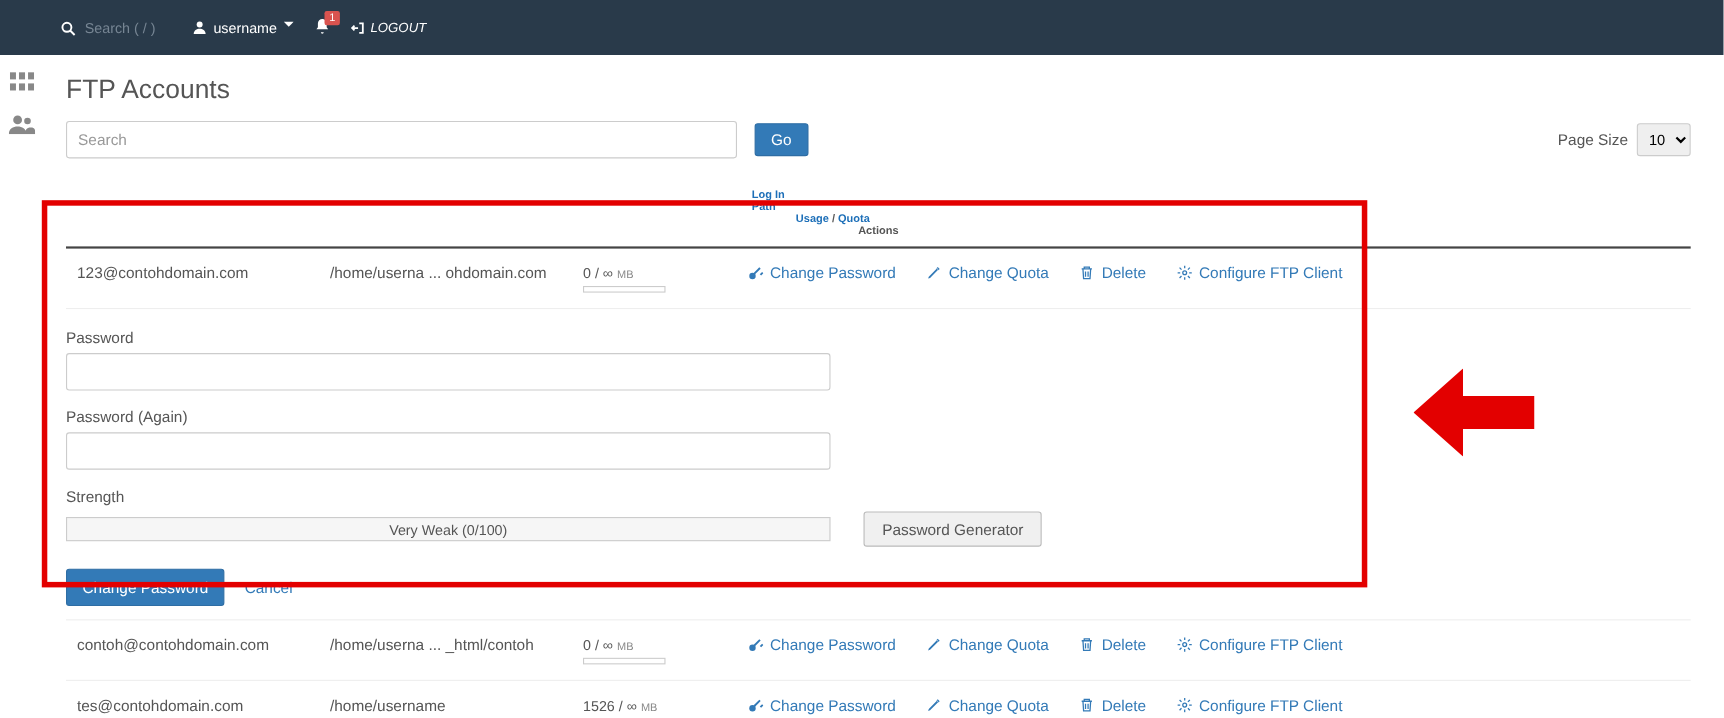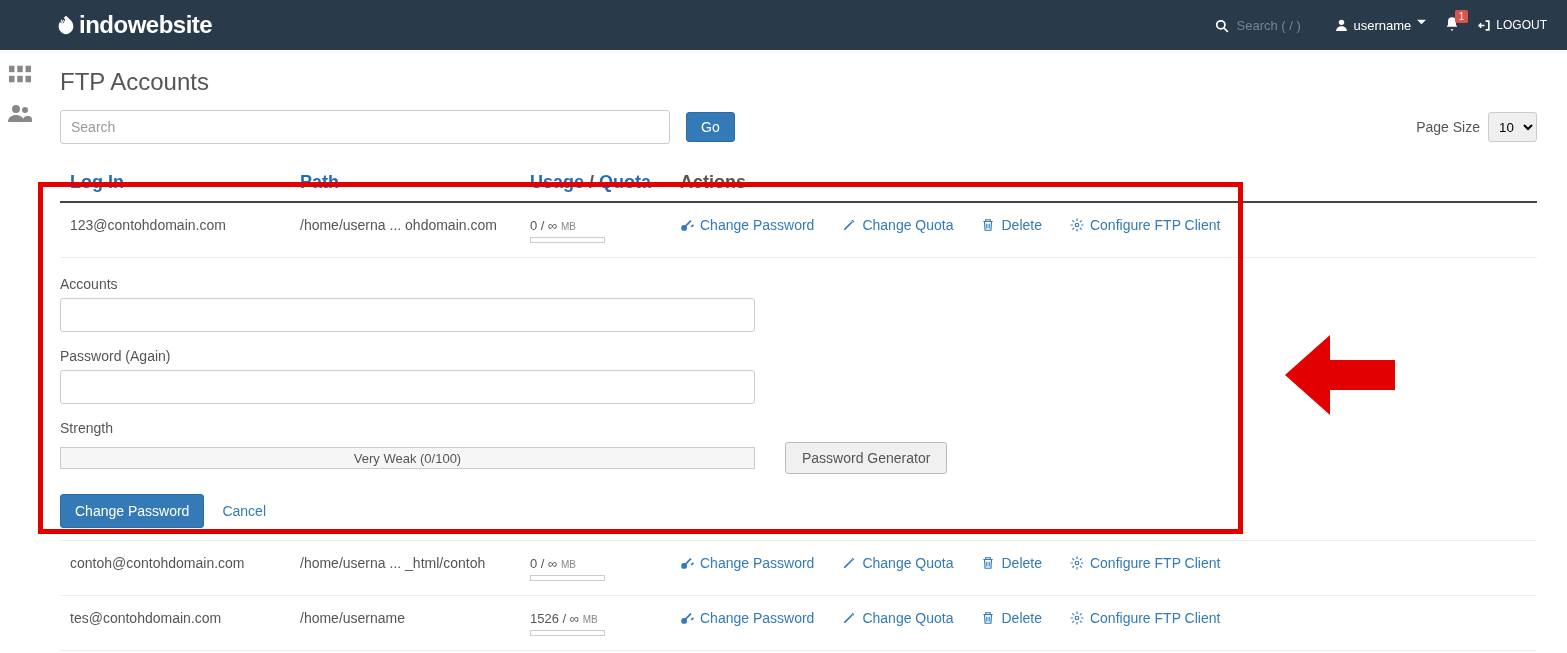--- a/index.html
+++ b/index.html
@@ -7,33 +7,33 @@
 .topbar { background: #293a4a; height: 50px; display: flex; align-items: center; justify-content: space-between; padding: 0 20px 0 55px; color: #fff; }
 .logo { display: flex; align-items: center; font-size: 24px; font-weight: bold; letter-spacing: -0.5px; }
 .logo svg { margin-right: 2px; }
 .topbar-right { display: flex; align-items: center; gap: 18px; font-size: 13px; }
 .search-top { display: flex; align-items: flex-end; gap: 8px; color: #a5b2bf; }
 .search-top input { background: transparent; border: none; color: #a5b2bf; font-size: 13px; outline: none; width: 80px; }
 .search-top input::placeholder { color: #768593; }
 .user-drop { display: flex; align-items: flex-start; gap: 6px; cursor: pointer; }
 .bell-wrap { position: relative; cursor: pointer; }
 .bell-badge { position: absolute; top: -6px; right: -8px; background: #d9534f; color: #fff; font-size: 10px; padding: 1px 4px; border-radius: 2px; }
-.logout { display: flex; align-items: flex-end; gap: 5px; cursor: pointer; font-size: 12px; }
+.logout { display: flex; align-items: flex-end; gap: 5px; cursor: pointer; font-size: 12px; font-style: italic; }
 .sidebar { position: absolute; left: 0; top: 50px; width: 40px; padding-top: 15px; display: flex; flex-direction: column; align-items: center; gap: 18px; color: #888; }
 .sidebar .side-icon { cursor: pointer; }
 .main { margin-left: 50px; padding: 18px 30px 30px 10px; }
 h1.page-title { font-size: 24px; font-weight: 400; color: #555; margin-bottom: 14px; }
 .toolbar { display: flex; align-items: center; gap: 16px; margin-bottom: 20px; }
 .toolbar .search-input { width: 610px; height: 34px; border: 1px solid #ccc; border-radius: 3px; padding: 0 10px; font-size: 14px; }
 .toolbar .search-input::placeholder { color: #999; }
 .go-btn { background: #337ab7; color: #fff; border: 1px solid #2e6da4; padding: 6px 14px; border-radius: 3px; cursor: pointer; font-size: 14px; }
 .pagesize { margin-left: auto; display: flex; align-items: center; gap: 8px; font-size: 14px; color: #555; }
 .pagesize select { height: 30px; border: 1px solid #ccc; border-radius: 3px; padding: 0 6px; }
 .accounts { }
-.header-row { display: flex; align-items: center; padding: 8px 10px; border-bottom: 2px solid #444; font-size: 18px; }
+.header-row { display: flex; align-items: center; padding: 8px 10px; border-bottom: 2px solid #444; font-size: 10px; flex-direction: column; }
 .header-row .col a { color: #1d6fb8; text-decoration: none; font-weight: bold; }
 .header-row .col .slash { color: #555; font-weight: bold; }
 .header-row .col.actions-h { color: #555; font-weight: bold; }
 .data-row { display: flex; align-items: flex-start; padding: 14px 10px; border-bottom: 1px solid #eee; font-size: 14px; color: #555; }
 .col.login { width: 230px; }
 .col.path { width: 230px; }
 .col.usage { width: 150px; }
 .col.actions { flex: 1; display: flex; gap: 28px; }
 .usage-text { font-size: 13px; color: #555; }
 .usage-text .mb { font-size: 10px; color: #888; }
@@ -50,28 +50,20 @@
 .panel-buttons { margin-top: 20px; display: flex; align-items: center; gap: 18px; }
 .primary-btn { background: #337ab7; color: #fff; border: 1px solid #2e6da4; padding: 8px 14px; border-radius: 3px; cursor: pointer; font-size: 14px; }
 .cancel-link { color: #337ab7; cursor: pointer; }
 .highlight-box { position: absolute; border: 5px solid #e30000; pointer-events: none; }
 .arrow-annot { position: absolute; pointer-events: none; }
 </style>
 </head>
 <body>
 
 <div class="topbar">
-  <div class="logo">
-    <svg width="22" height="22" viewBox="0 0 24 24" fill="#fff">
-        <path d="M12 2C8 6 4 8 4 14c0 4 4 8 8 8s8-4 8-8c0-6-4-8-8-12z"></path>
-        <circle cx="8" cy="7" r="3" fill="#293a4a"></circle>
-        <text x="6" y="10" font-size="6" fill="#fff">iw</text>
-      </svg>
-    <span>indowebsite</span>
-  </div>
   <div class="topbar-right">
     <div class="search-top">
       <svg width="14" height="14" viewBox="0 0 24 24" fill="none" stroke="#fff" stroke-width="3">
           <circle cx="10" cy="10" r="7"></circle>
           <line x1="15" y1="15" x2="22" y2="22"></line>
         </svg>
       <input type="text" placeholder="Search ( / )" style="">
     </div>
     <div class="user-drop">
       <svg width="13" height="13" viewBox="0 0 24 24" fill="#fff">
@@ -173,21 +165,21 @@
               <circle cx="12" cy="12" r="3" fill="none" stroke="#337ab7" stroke-width="2"></circle>
               <path d="M12 1v4M12 19v4M1 12h4M19 12h4M4 4l3 3M17 17l3 3M4 20l3-3M17 7l3-3" stroke="#337ab7" stroke-width="2"></path>
             </svg>
             <span>Configure FTP Client</span>
           </a>
       </div>
     </div>
 
     <div class="expanded-panel">
       <div class="form-group">
-        <label>Accounts</label>
+        <label>Password</label>
         <input type="password" class="form-control" style="">
       </div>
       <div class="form-group">
         <label>Password (Again)</label>
         <input type="password" class="form-control" style="">
       </div>
       <div class="form-group">
         <label>Strength</label>
         <div class="strength-row">
           <div class="strength-bar">Very Weak (0/100)</div>

